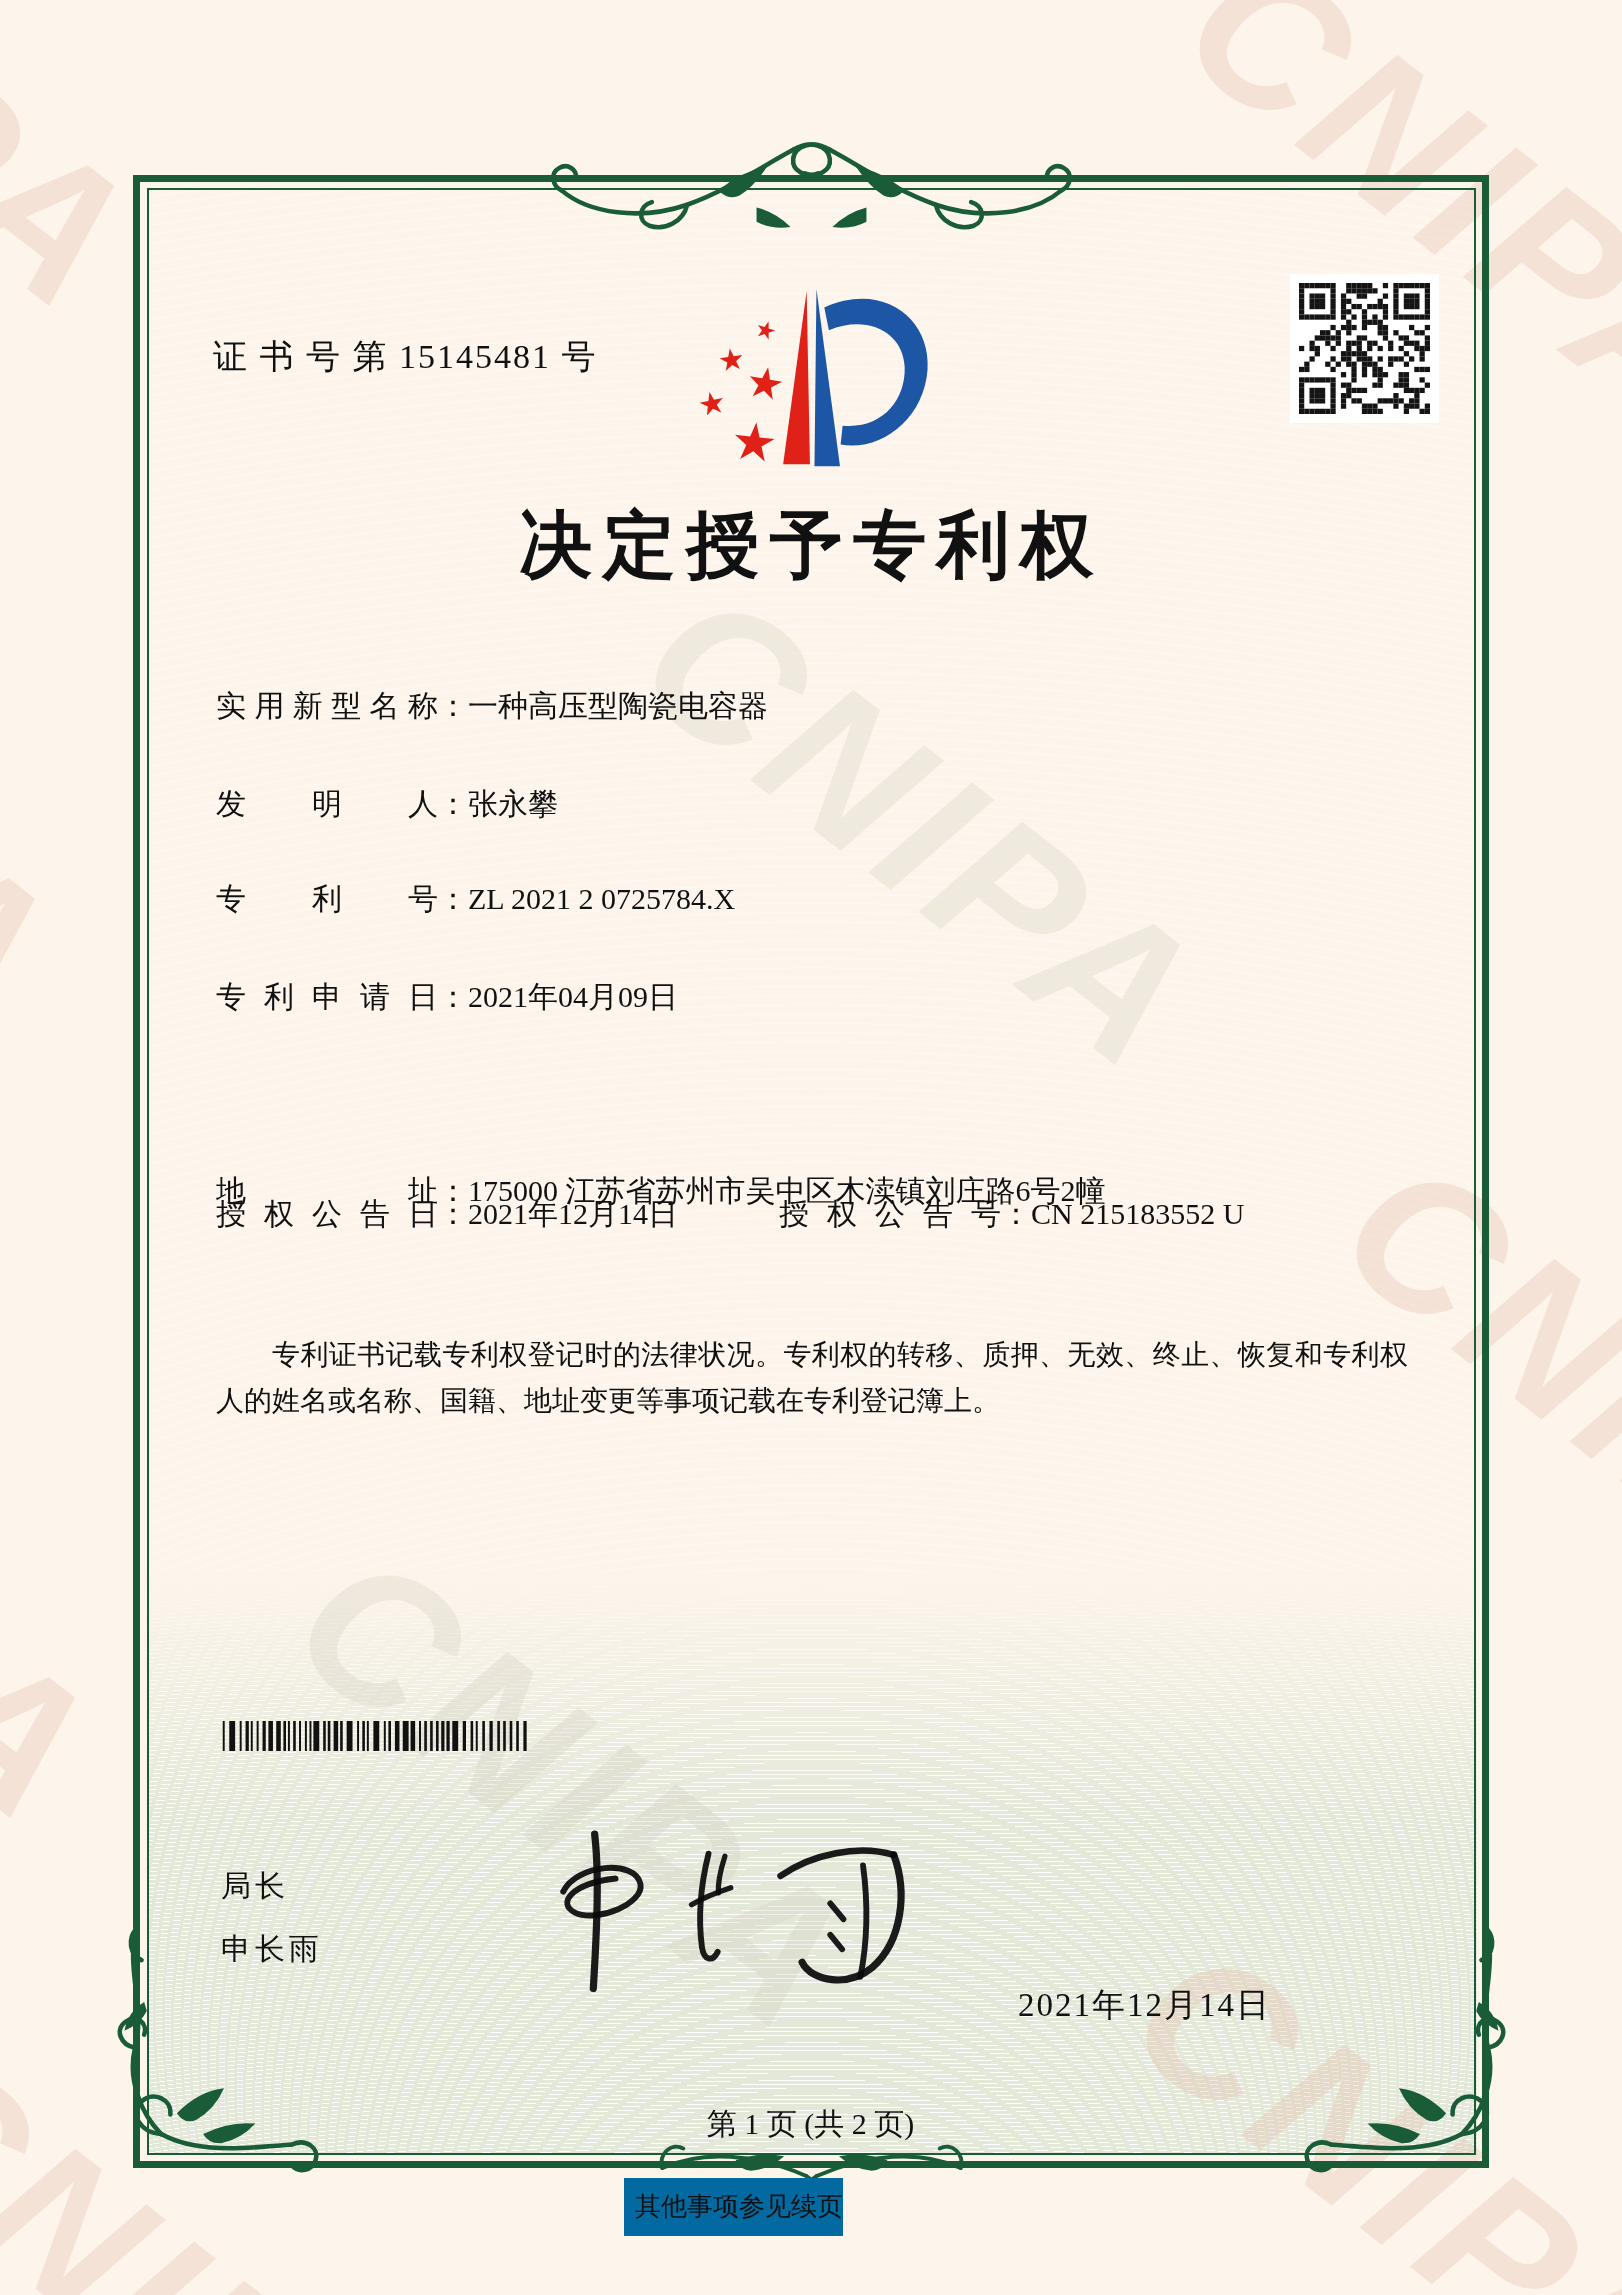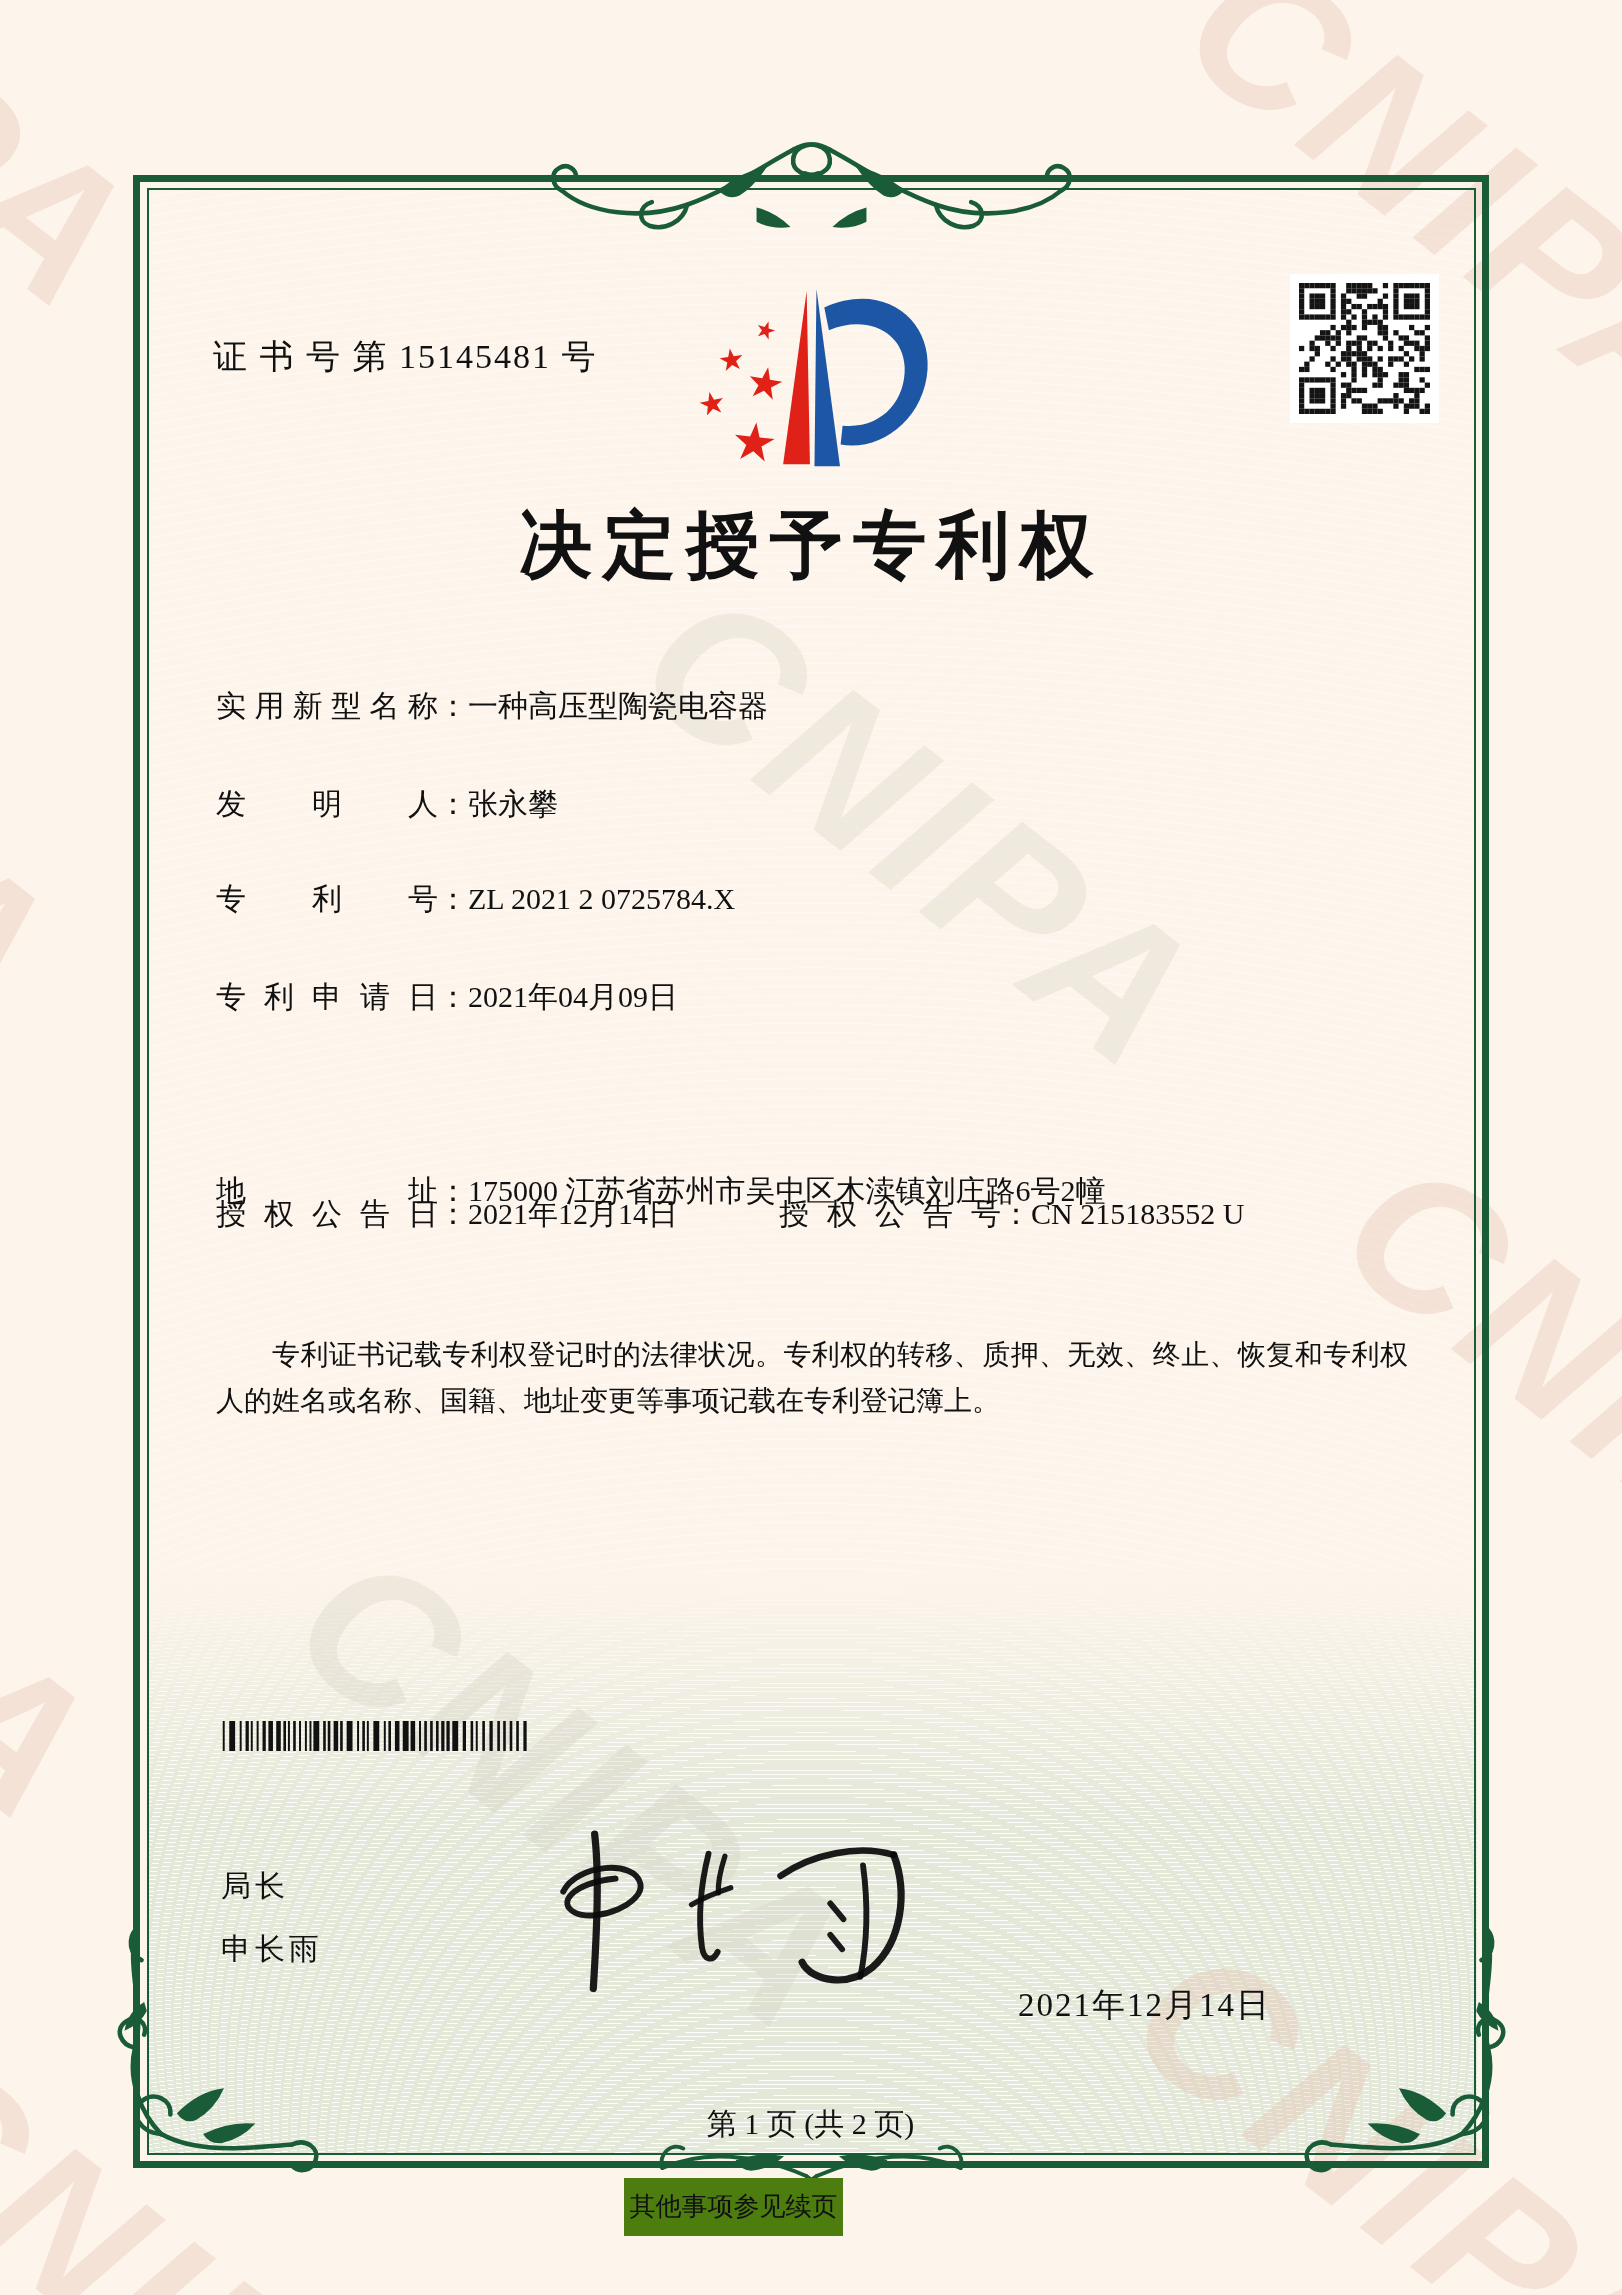--- a/index.html
+++ b/index.html
@@ -69,21 +69,21 @@
   }
   .paras p{margin:0;text-indent:2em;}
   .barcode{position:absolute;left:222px;top:1721px;width:308px;height:30px;}
   .signer{position:absolute;left:221px;font-size:30px;letter-spacing:3.9px;}
   .sig-svg{position:absolute;left:537px;top:1813px;}
   .sig-svg path{stroke:#0a0a0a;fill:none;stroke-linecap:round;stroke-linejoin:round;opacity:.93;}
   .issue-date{position:absolute;left:1018px;top:1983px;font-size:33px;letter-spacing:2px;}
   .page-ind{position:absolute;left:0;top:2104px;width:1557px;text-align:center;font-size:30px;padding-left:32px;}
   .footer-note{
     position:absolute;left:624px;top:2178px;width:219px;height:58px;z-index:6;
-    background:#4d7c0f;text-align:center;line-height:58px;font-size:26px;
+    background:#0369a1;text-align:right;line-height:58px;font-size:26px;
   }
 </style>
 </head>
 <body>
 
 <div class="waves-faint"></div>
 
 <div class="wave-band"></div>
 
 <div class="wm" style="left:-327px;top:-216px">CNIPA</div>

